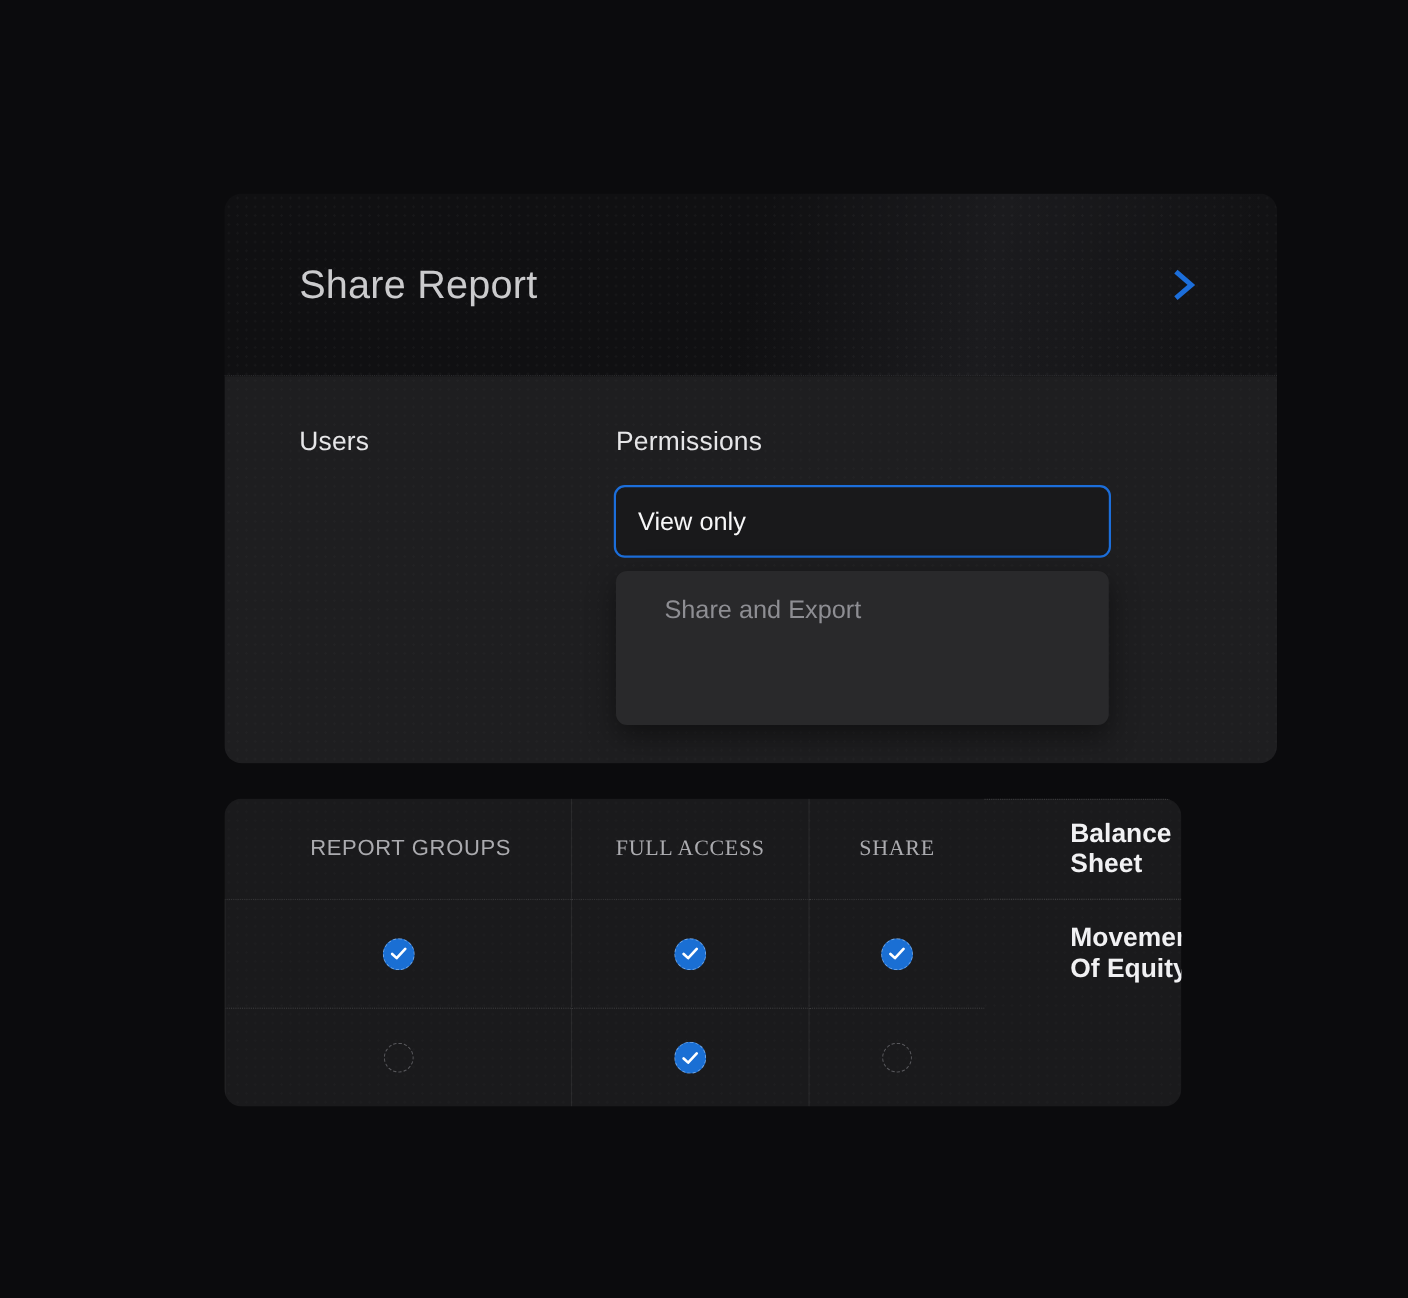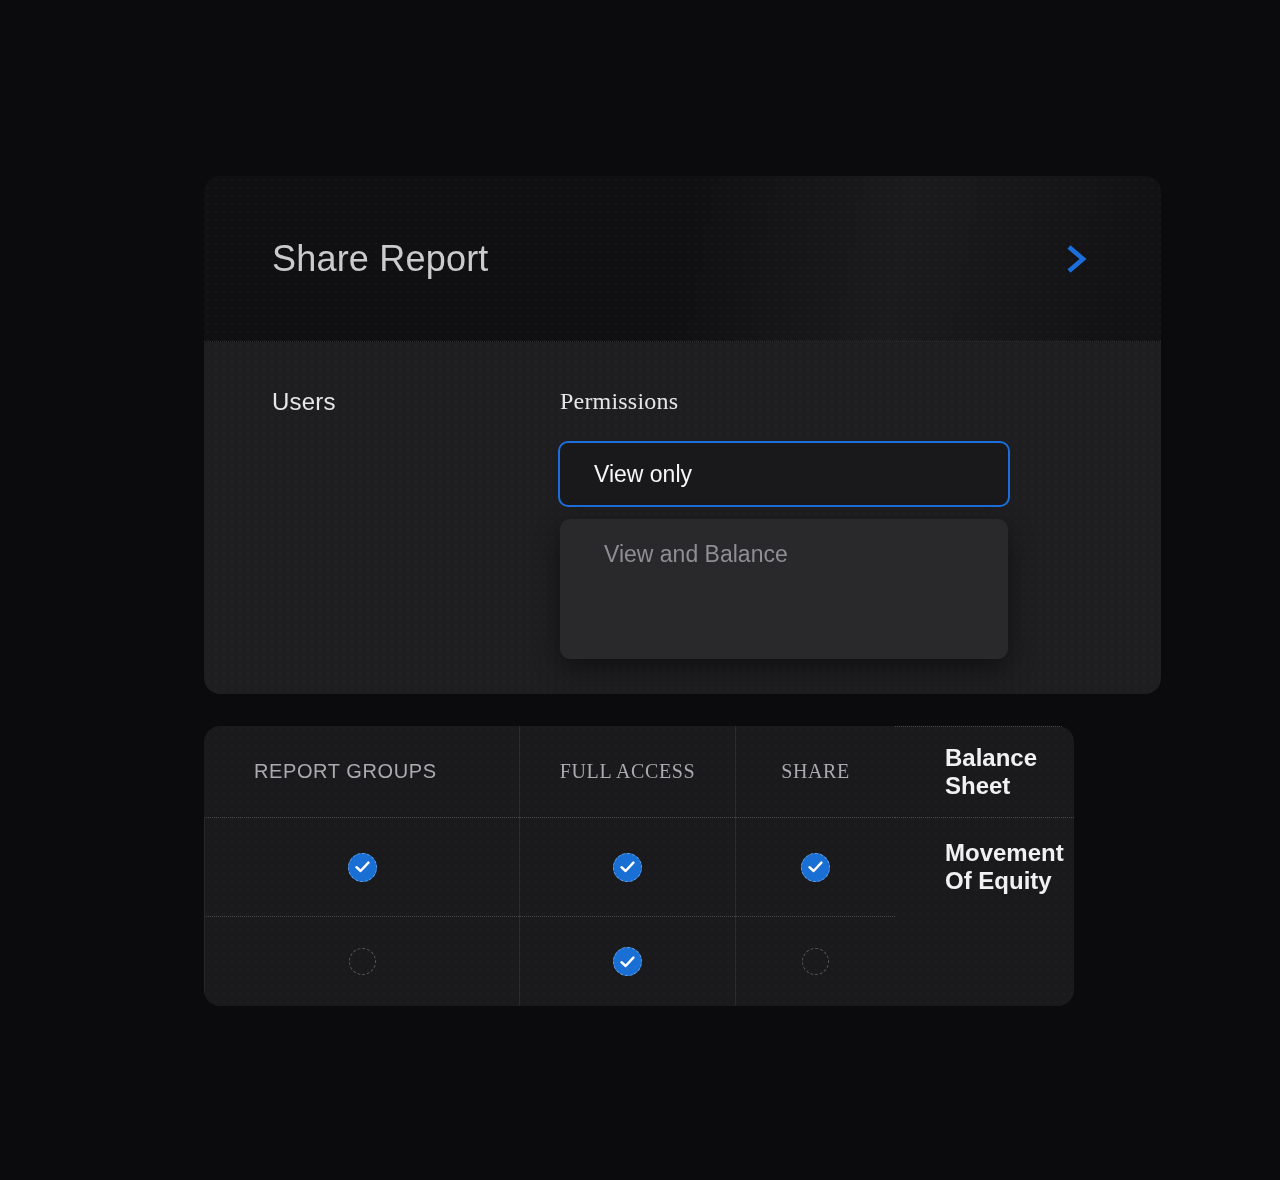--- a/index.html
+++ b/index.html
@@ -36,37 +36,37 @@
   .share-card-body {
     position: relative; height: 352px; background: #1e1e20;
     background-image: radial-gradient(rgba(255,255,255,0.018) 1px, transparent 1.2px);
     background-size: 8px 8px;
   }
   .field-label {
     position: absolute; top: 46px;
     font-size: 24px; font-weight: 500; color: #e6e6e8; letter-spacing: 0.2px;
   }
   .users-label { left: 68px; }
-  .permissions-label { left: 356px; font-family: Liberation Serif, serif; }
+  .permissions-label { left: 356px; }
 
   .users-input {
     position: absolute; left: 67px; top: 100px;
     width: 256px; height: 64px;
     background: #1c1c1e;
     border: 1px solid #39393c; border-radius: 9px;
     color: #f4f4f5; font-size: 23px; font-family: "Liberation Sans", sans-serif;
     padding: 0 0 0 28px; outline: none;
   }
 
   .permissions-select {
     position: absolute; left: 354px; top: 99px;
     width: 452px; height: 66px;
     background: #19191b;
     border: 2px solid #1c6eda; border-radius: 10px;
-    display: flex; align-items: center; padding-left: 34px;
+    display: flex; align-items: center; padding-left: 20px;
     color: #f7f7f8; font-size: 23px; cursor: pointer;
   }
 
   .dropdown-panel {
     position: absolute; left: 356px; top: 177px;
     width: 448px; height: 140px;
     background: #29292b; border-radius: 10px;
     box-shadow: 0 10px 26px rgba(0,0,0,0.45);
     overflow: hidden;
   }
@@ -86,21 +86,21 @@
     border-radius: 16px; overflow: hidden;
     display: grid;
     grid-template-columns: 315px 216px 160px 179px;
     grid-template-rows: 91px 99px 90px;
   }
   .cell {
     display: flex; align-items: center; justify-content: center;
   }
   .cell.col-divider { border-left: 1px solid rgba(255,255,255,0.065); font-family: Liberation Serif, serif; }
   .cell.row-divider { border-top: 1px dotted rgba(255,255,255,0.20); }
-  .cell.first-col { justify-content: flex-start; padding-left: 50px; }
+  .cell.first-col { justify-content: flex-start; padding-left: 78px; }
   .th {
     font-size: 20px; color: #ababaf; letter-spacing: 0.6px; font-weight: 400;
     text-transform: uppercase;
   }
   .row-label { font-size: 24px; color: #f1f1f3; font-weight: 700; }
 
   .checkbox {
     width: 27px; height: 27px; border-radius: 50%;
     border: 1px dashed #58585c;
     display: flex; align-items: center; justify-content: center;
@@ -130,21 +130,21 @@
 
   <div class="share-card-body">
     <div class="field-label users-label">Users</div>
 
     <div class="field-label permissions-label">Permissions</div>
     <div class="permissions-select">
       <span>View only</span>
     </div>
 
     <div class="dropdown-panel">
-      <div class="dropdown-option">View and Balance</div>
+      <div class="dropdown-option">Share and Export</div>
     </div>
   </div>
 </section>
 
 <section class="perm-table">
 
   <div class="cell first-col">
     <span class="th">REPORT GROUPS</span>
   </div>
   <div class="cell col-divider">

